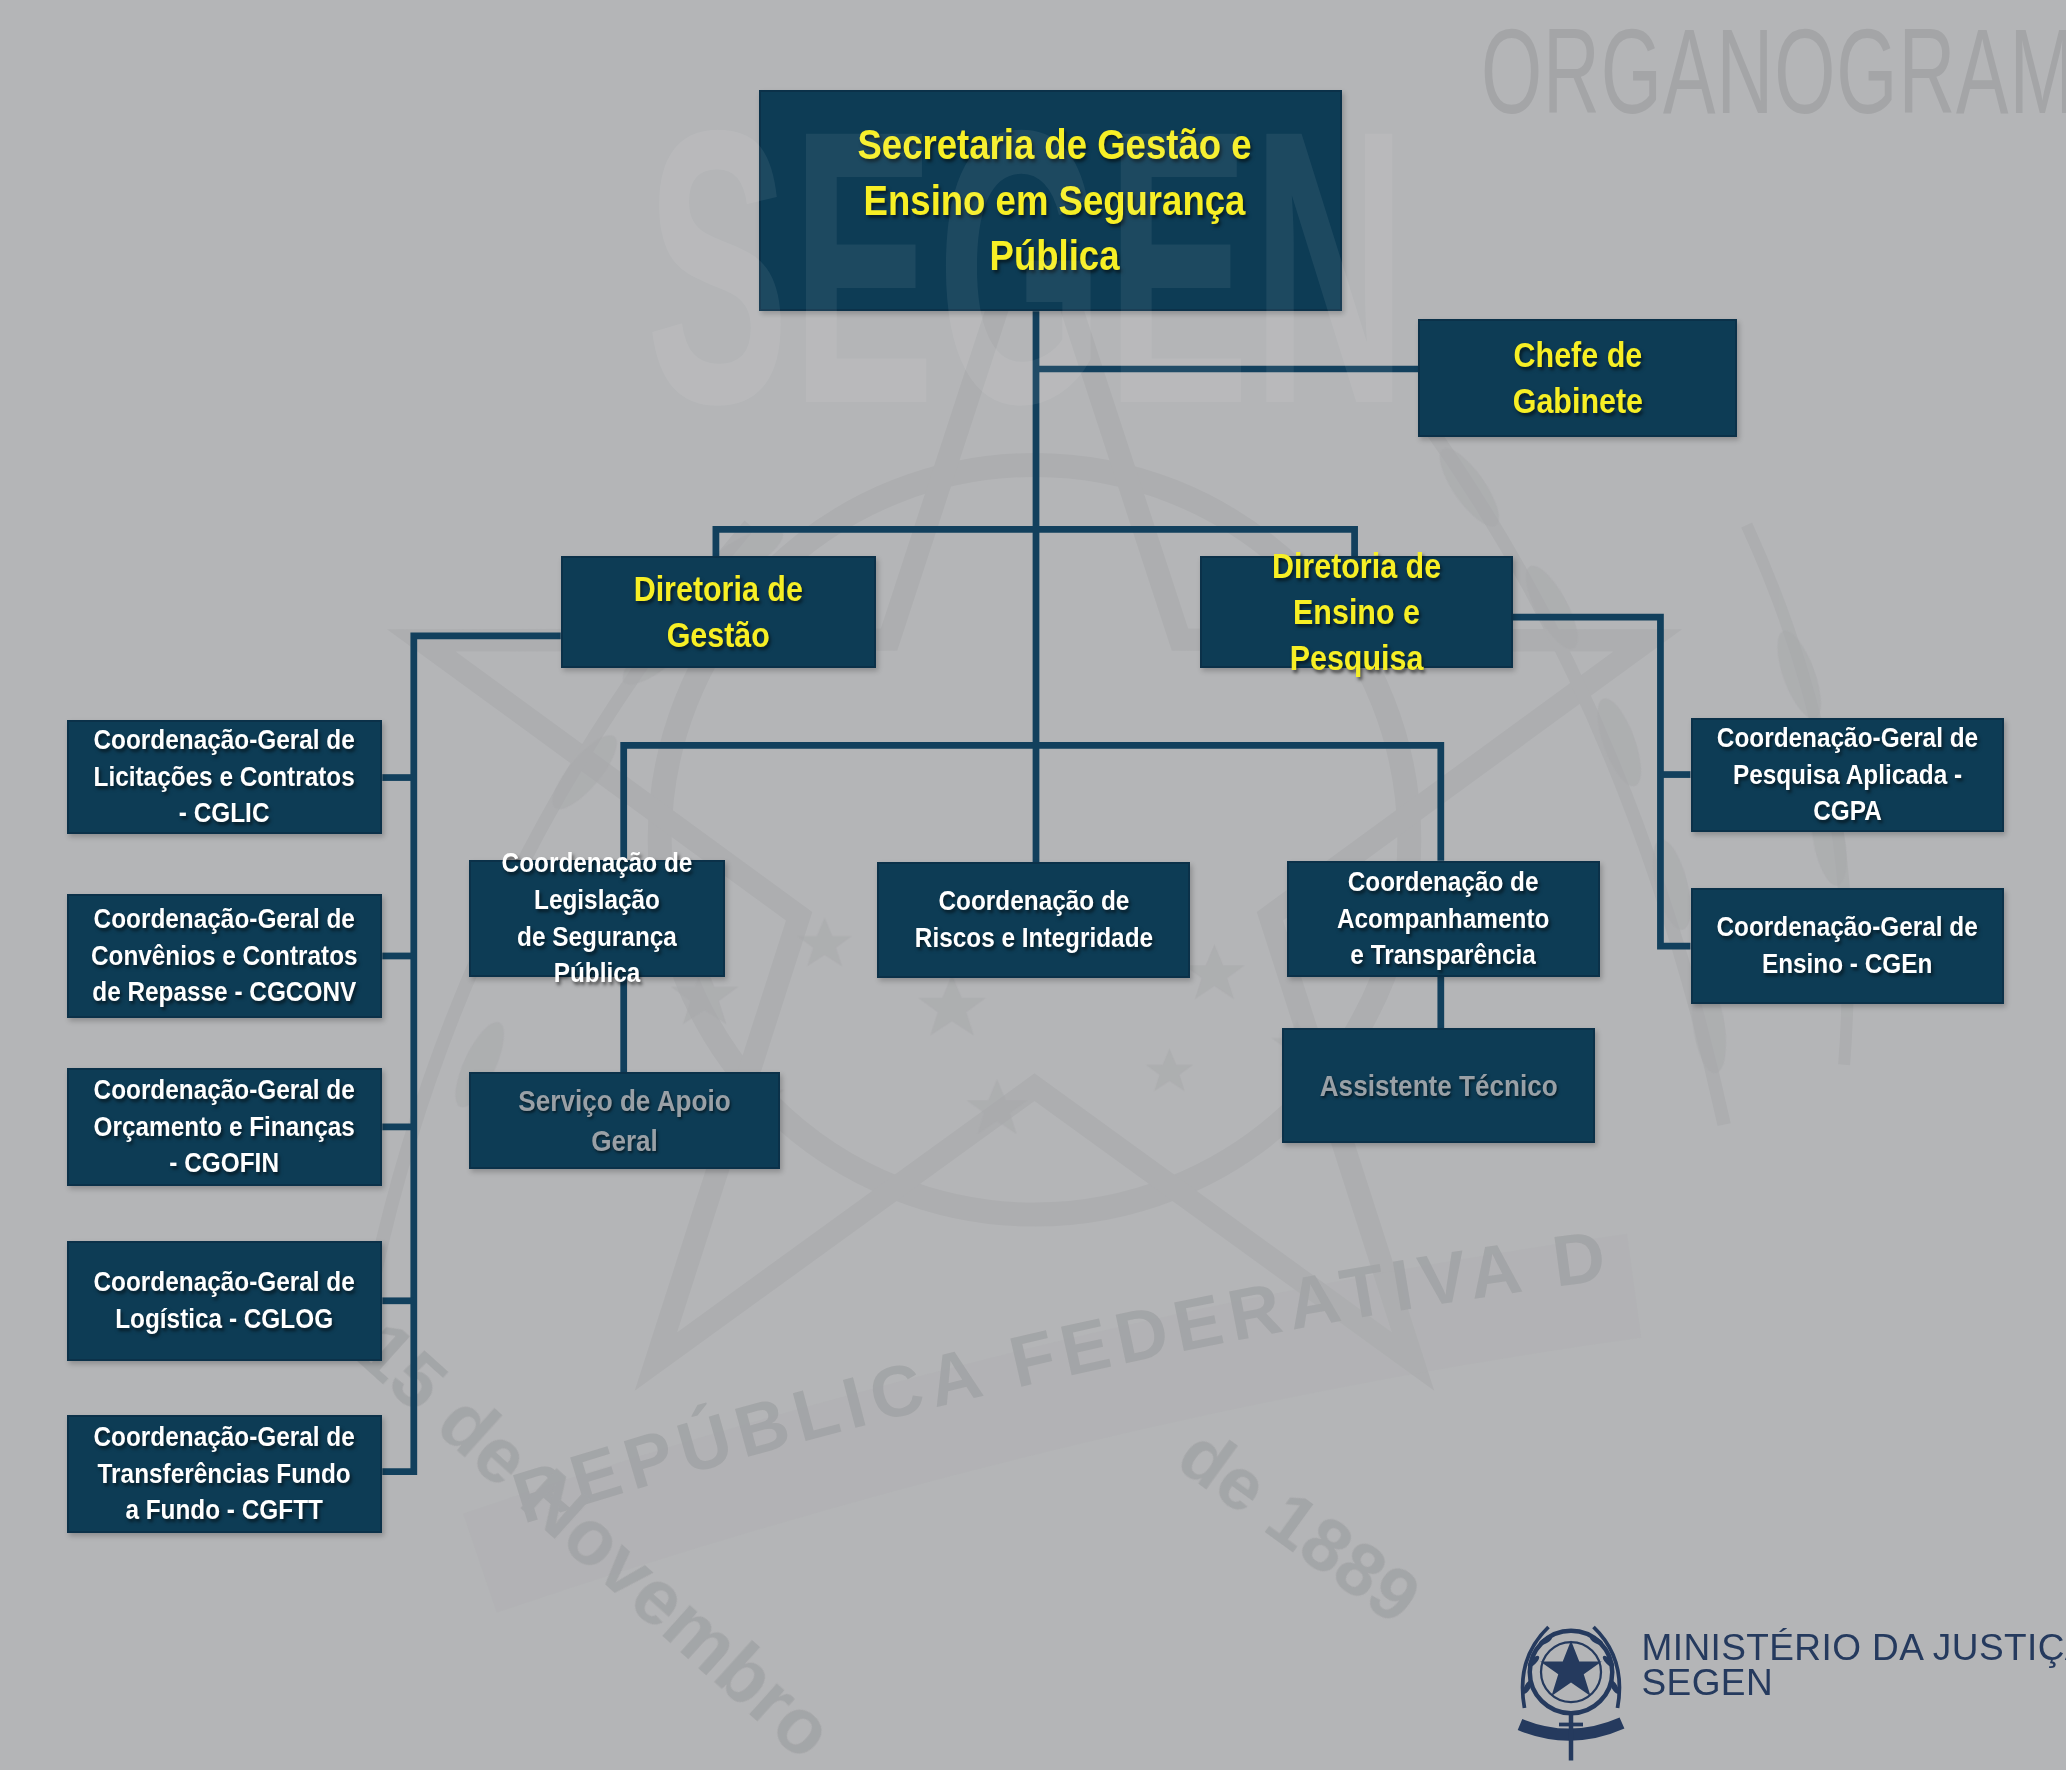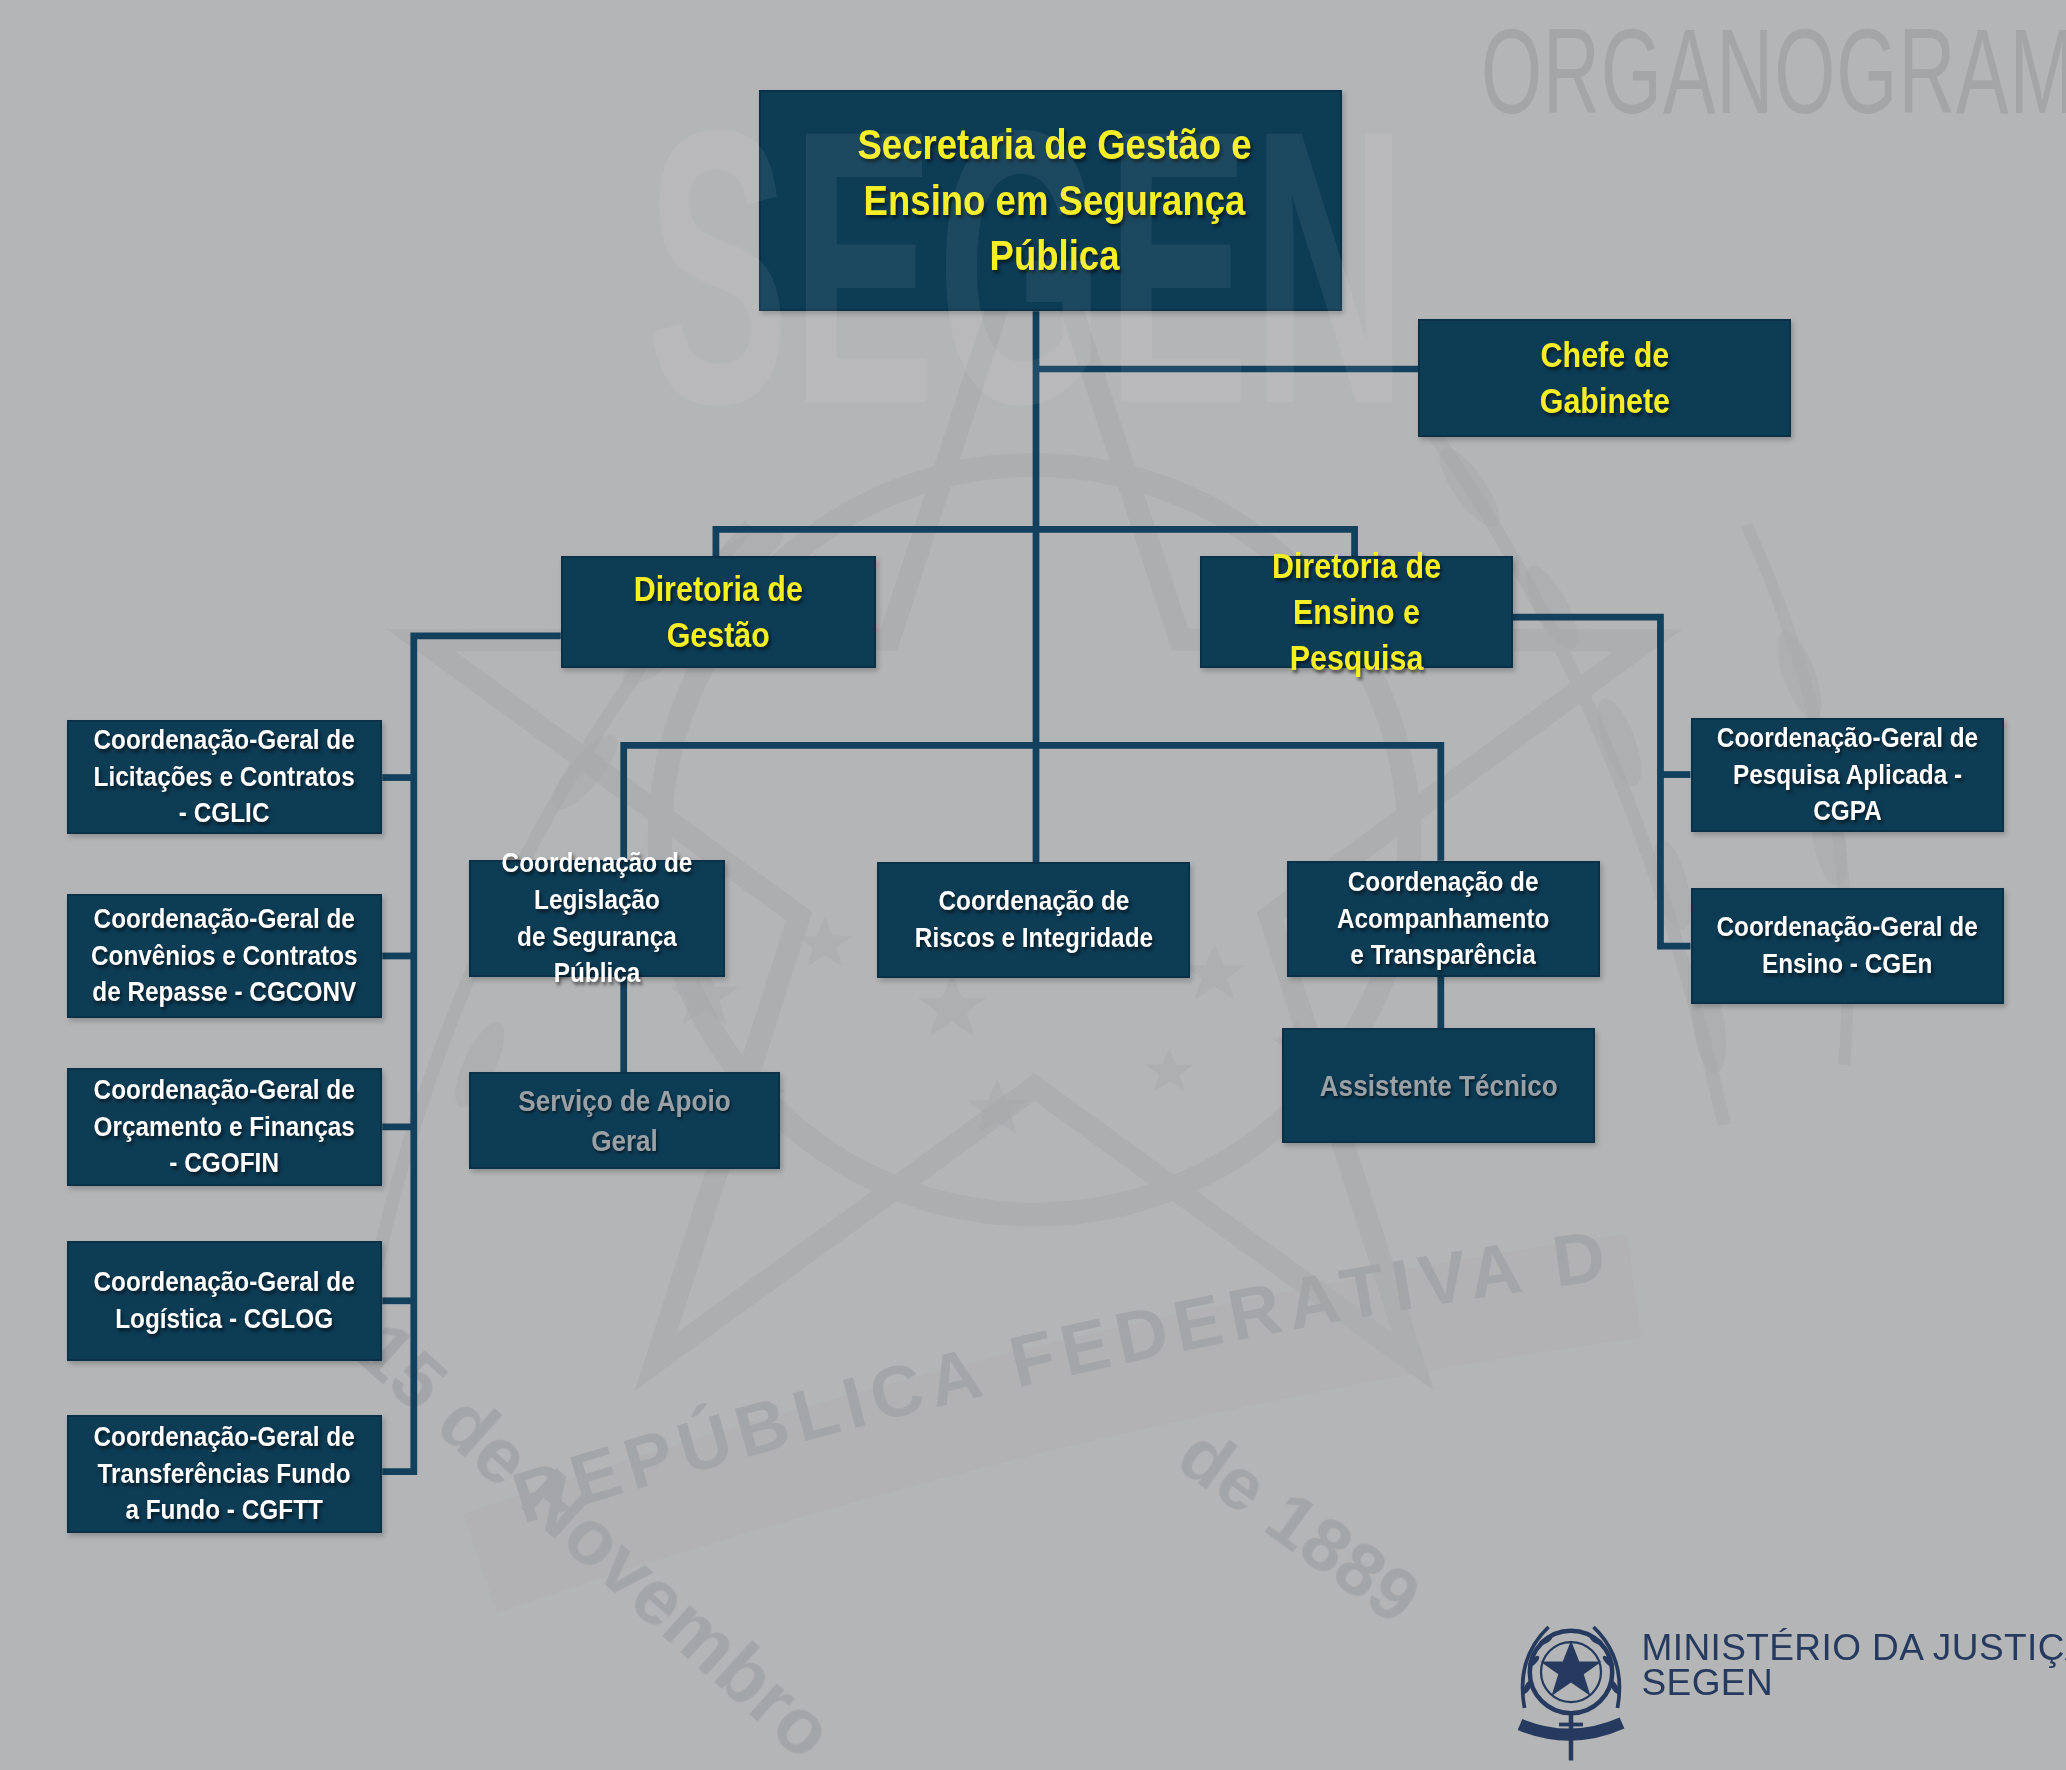--- a/index.html
+++ b/index.html
@@ -119,21 +119,21 @@
       <path d="M2017 823 L2215 823 L2215 1262 L2255 1262"></path>
       <path d="M2215 1033 L2255 1033"></path>
     </g>
   </svg>
 
   <div class="node t-yellow fs-title" style="left:759px;top:90px;width:583px;height:221px;padding-left:8px;">
     <span class="lbl">Secretaria de Gestão e
 Ensino em Segurança Pública</span>
   </div>
 
-  <div class="node t-yellow fs-dir" style="left:1418px;top:319px;width:373px;height:118px;">
+  <div class="node t-yellow fs-dir" style="left:1418px;top:319px;width:319px;height:118px;">
     <span class="lbl">Chefe de
 Gabinete</span>
   </div>
 
   <div class="node t-yellow fs-dir" style="left:561px;top:556px;width:315px;height:112px;">
     <span class="lbl">Diretoria de
 Gestão</span>
   </div>
 
   <div class="node t-yellow fs-dir" style="left:1200px;top:556px;width:313px;height:112px;">

